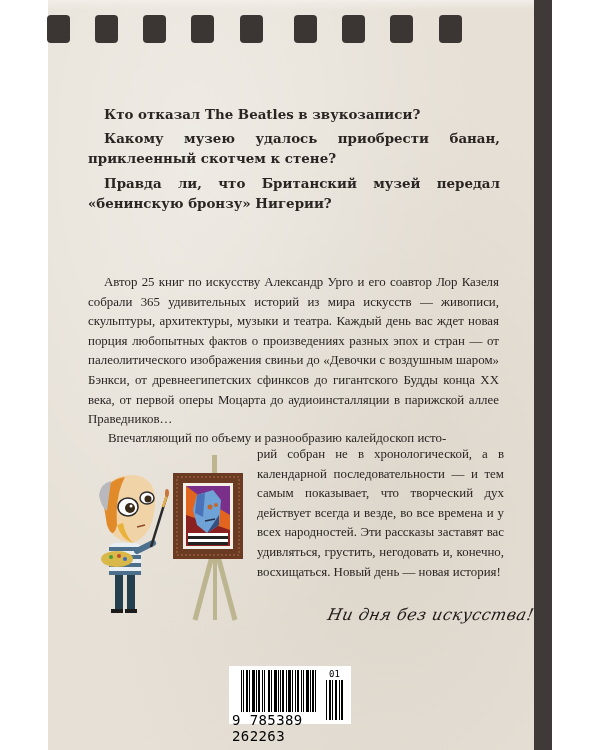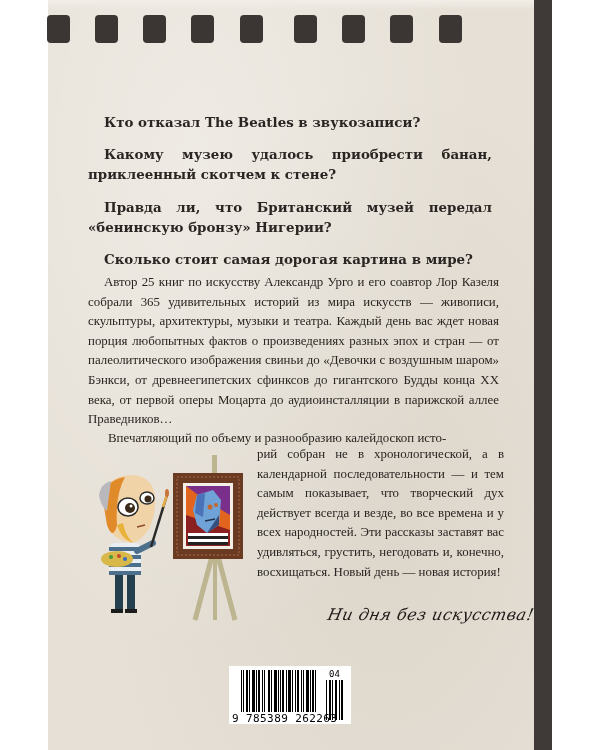--- a/index.html
+++ b/index.html
@@ -15,37 +15,37 @@
     position: absolute; left: 0; top: 0; width: 486px; height: 10px;
     background: linear-gradient(#f2eee8, rgba(230,224,214,0));
   }
   .dark-strip { position: absolute; left: 534px; top: 0; width: 18px; height: 750px; background: #3f3a37; }
   .hole {
     position: absolute; top: 15px; width: 23px; height: 28px;
     background: #3b3633; border-radius: 4px;
   }
   .text { position: absolute; left: 104px; width: 400px; color: #2a2522; }
   .questions { top: 100px; font-weight: bold; font-size: 13.4px; line-height: 20.2px; font-family: "DejaVu Serif", serif; }
-  .questions p { margin: 12px; text-indent: 16px; text-align: justify; margin-left: -16px; }
+  .questions p { margin: 4px; text-indent: 16px; text-align: justify; margin-left: -16px; }
   .body1 { top: 268px; font-size: 12.9px; line-height: 19.6px; font-family: "Liberation Serif", "DejaVu Serif", serif; }
   .body1 p { margin: 5px; text-indent: 16px; text-align: justify; margin-left: -16px; }
   .body2-first { position: absolute; left: 88px; top: 425px; width: 416px; font-size: 12.9px; line-height: 19.6px; font-family: "Liberation Serif", serif; color: #2a2522; text-indent: 16px; text-align: justify; margin: 4px; }
   .body2-wrap { position: absolute; left: 257px; top: 445px; width: 247px; font-size: 12.9px; line-height: 19.6px; font-family: "Liberation Serif", serif; color: #2a2522; text-align: justify; margin: 0; }
   .signature {
     position: absolute; left: 328px; top: 605px; font-family: "DejaVu Serif", serif; font-style: italic;
     font-size: 16px; color: #1f1b19; letter-spacing: 0.5px; transform: skewX(-12deg);
   }
   .barcode-box {
     position: absolute; left: 229px; top: 666px; width: 122px; height: 58px; background: #ffffff;
   }
   .barcode-main { position: absolute; left: 12px; top: 4px; height: 42px; width: 80px; display: flex; align-items: stretch; }
   .barcode-main span { display: block; background: #000; height: 100%; }
   .barcode-add { position: absolute; left: 97px; top: 14px; width: 20px; height: 40px; display: flex; }
   .barcode-add span { display: block; background: #000; height: 100%; }
-  .barcode-digits { position: absolute; left: 3px; top: 46px; font-family: "DejaVu Sans Mono", monospace; font-size: 11px; color: #000; letter-spacing: 0.4px; }
+  .barcode-digits { position: absolute; left: 3px; top: 46px; font-family: "DejaVu Sans Mono", monospace; font-size: 14px; color: #000; letter-spacing: 0.4px; }
   .barcode-adddigits { position: absolute; left: 100px; top: 3px; font-family: "DejaVu Sans Mono", monospace; font-size: 9px; color: #000; }
   .illus { position: absolute; left: 95px; top: 455px; width: 165px; height: 170px; }
 </style>
 </head>
 <body>
 
 <div class="paper">
   <div class="paper-top-edge"></div>
 </div>
 <div class="dark-strip"></div>
@@ -59,21 +59,20 @@
   <div class="hole" style="left:294px;"></div>
   <div class="hole" style="left:342px;"></div>
   <div class="hole" style="left:390px;"></div>
   <div class="hole" style="left:439px;"></div>
 </div>
 
 <div class="text questions">
   <p>Кто отказал The Beatles в звукозаписи?</p>
   <p>Какому музею удалось приобрести банан, приклеенный скотчем к стене?</p>
   <p>Правда ли, что Британский музей передал «бенинскую бронзу» Нигерии?</p>
-  <p>Сколько стоит самая дорогая картина в мире?</p>
 </div>
 
 <div class="text body1">
   <p>Автор 25 книг по искусству Александр Урго и его соавтор Лор Казеля собрали 365 удивительных историй из мира искусств — живописи, скульптуры, архитектуры, музыки и театра. Каждый день вас ждет новая порция любопытных фактов о произведениях разных эпох и стран — от палеолитического изображения свиньи до «Девочки с воздушным шаром» Бэнкси, от древнеегипетских сфинксов до гигантского Будды конца XX века, от первой оперы Моцарта до аудиоинсталляции в парижской аллее Праведников…</p>
 </div>
 
 <p class="body2-first">Впечатляющий по объему и разнообразию калейдоскоп исто-</p>
 <p class="body2-wrap">рий собран не в хронологической, а в календарной последовательности — и тем самым показывает, что творческий дух действует всегда и везде, во все времена и у всех народностей. Эти рассказы заставят вас удивляться, грустить, негодовать и, конечно, восхищаться. Новый день — новая история!</p>
 
 <div class="illus">
@@ -185,14 +184,14 @@
   </div>
   <div class="barcode-add">
     <span style="width:1px;margin-right:2px"></span>
       <span style="width:2px;margin-right:1px"></span>
     <span style="width:1px;margin-right:2px"></span>
       <span style="width:2px;margin-right:2px"></span>
     <span style="width:1px;margin-right:1px"></span>
       <span style="width:2px;margin-right:0"></span>
   </div>
   <div class="barcode-digits">9 785389 262263</div>
-  <div class="barcode-adddigits">04</div>
+  <div class="barcode-adddigits">01</div>
 </div>
 
 </body></html>

